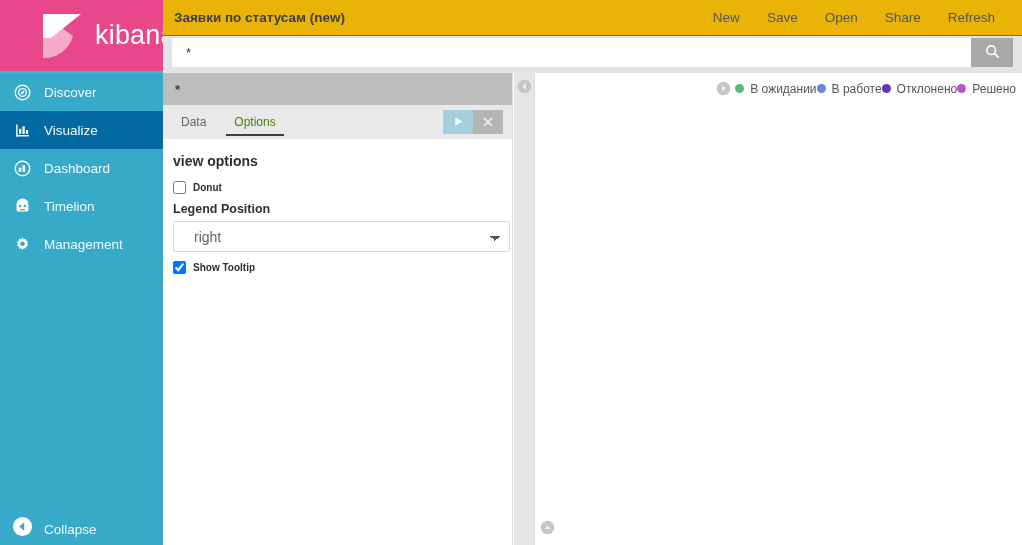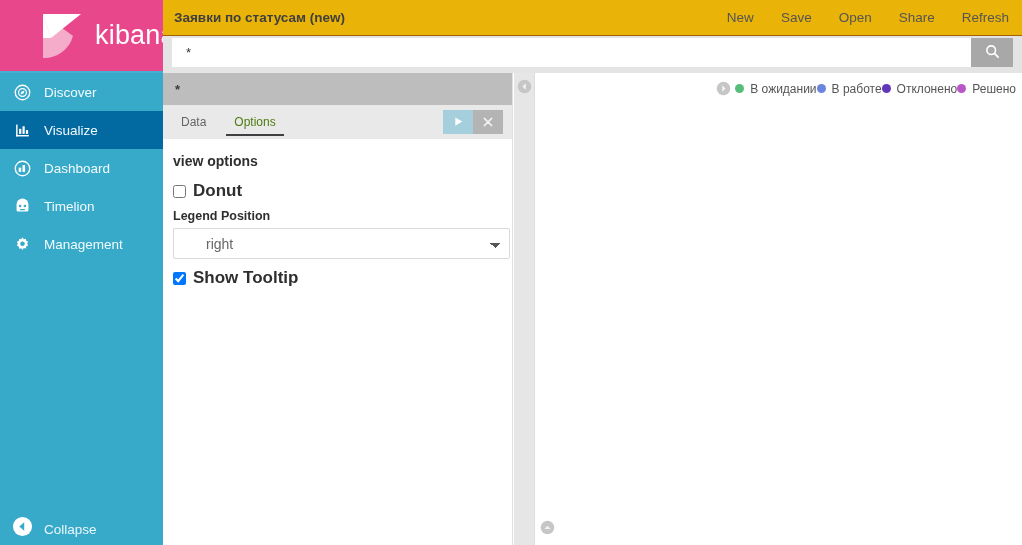--- a/index.html
+++ b/index.html
@@ -59,21 +59,21 @@
     position: absolute; left: 163px; top: 0;
     width: 859px; height: 36px;
     background: #eab308;
     border-bottom: 1px solid #a16207;
     display: flex; align-items: center;
   }
   #vis-title {
     font-size: 13.5px; font-weight: bold; color: #3f3f3f;
     margin-left: 11px; white-space: nowrap;
   }
-  #topmenu { margin-left: auto; display: flex; align-items: flex-start; padding-right: 13px; }
+  #topmenu { margin-left: auto; display: flex; align-items: flex-start; padding-right: 27px; }
   #topmenu .mi {
     font-size: 13.5px; color: #555; margin-left: 27px; cursor: pointer;
   }
 
   
   #querybar {
     position: absolute; left: 163px; top: 36px;
     width: 859px; height: 37px;
     background: #e4e4e4;
     display: flex; align-items: center;
@@ -125,26 +125,26 @@
   }
   #btn-discard {
     width: 30px; height: 24px; background: #b4b4b4; border: none;
     color: #f0f0f0; font-size: 14px; cursor: pointer;
     display:flex; align-items:center; justify-content:center;
   }
   #opts { padding: 14px 10px 0 10px; }
   #opts h3 { font-size: 14px; color: #2f2f2f; font-weight: bold; margin-bottom: 12px; }
   .chkrow { display: flex; align-items: center; margin-bottom: 8px; }
   .chkrow input { width: 13px; height: 13px; margin: 0 7px 0 0; cursor: pointer; }
-  .chkrow label { font-size: 17px; font-weight: bold; color: #2f2f2f; cursor: pointer; }
+  .chkrow label { font-size: 10px; font-weight: bold; color: #2f2f2f; cursor: pointer; }
   .fieldlabel { font-size: 12.5px; font-weight: bold; color: #2f2f2f; margin-bottom: 5px; }
   #legend-pos {
     width: 337px; height: 31px; background: #fff;
     border: 1px solid #d9d9d9; border-radius: 2px;
-    font-size: 14px; color: #666; padding-left: 32px;
+    font-size: 14px; color: #666; padding-left: 20px;
     font-family: "Liberation Sans", sans-serif;
     appearance: none; -webkit-appearance: none; cursor: pointer;
     margin-bottom: 9px;
     background-image:
       linear-gradient(45deg, transparent 50%, #555 50%),
       linear-gradient(135deg, #555 50%, transparent 50%);
     background-position: calc(100% - 14px) 14px, calc(100% - 9px) 14px;
     background-size: 5px 5px, 5px 5px;
     background-repeat: no-repeat;
   }

